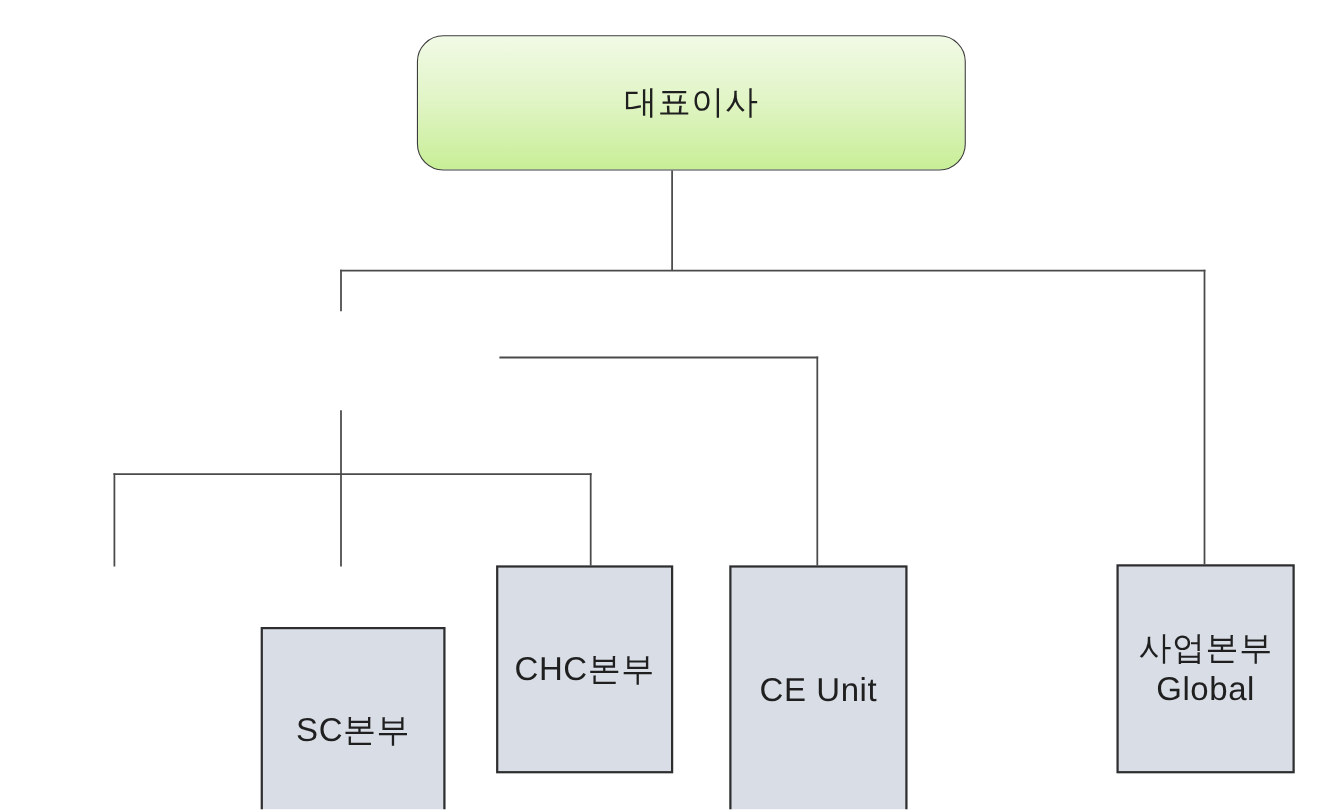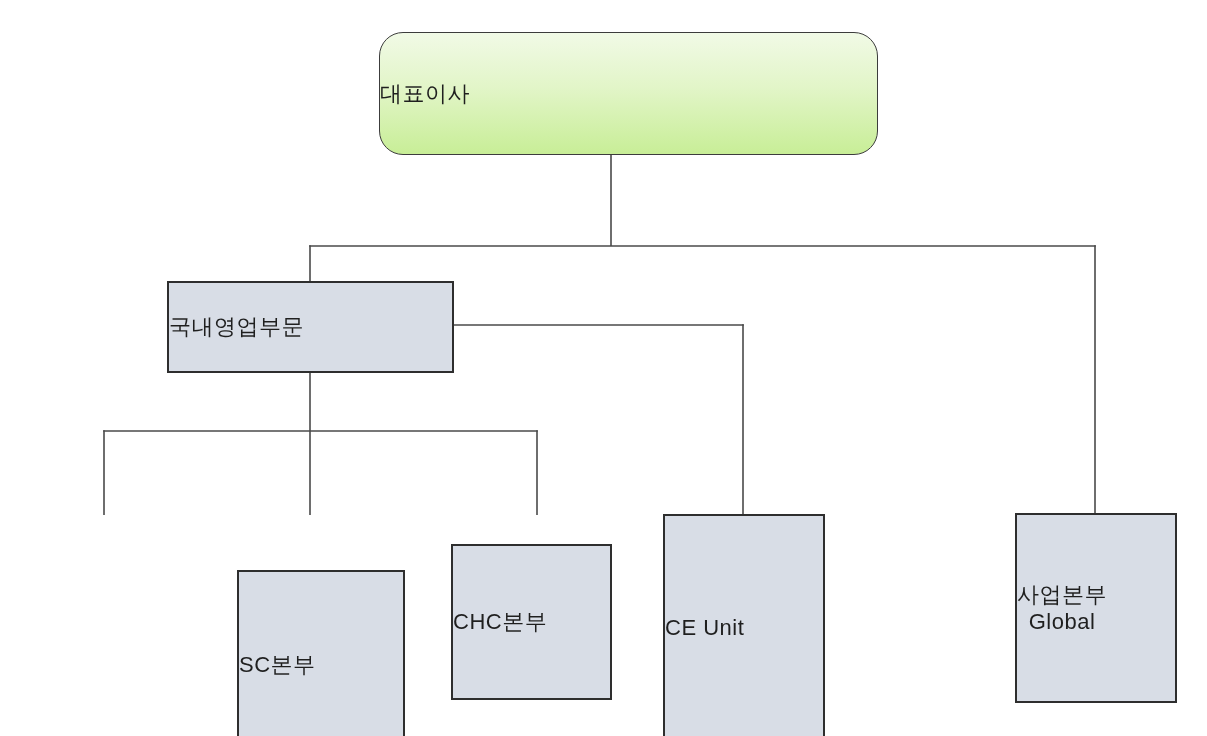--- a/index.html
+++ b/index.html
@@ -19,45 +19,45 @@
     position: absolute;
     left: 0;
     top: 0;
     width: 1207px;
     height: 736px;
   }
   .node {
     position: absolute;
     display: flex;
     align-items: center;
-    justify-content: flex-start;
+    justify-content: center;
     text-align: center;
     box-sizing: border-box;
     color: #1f1f1f;
-    font-size: 22px;
+    font-size: 30px;
     line-height: 1.25;
     letter-spacing: 0.5px;
   }
   .node-root {
     left: 379px;
     top: 32px;
     width: 499px;
     height: 123px;
     border: 1.5px solid #3c3c3c;
     border-radius: 24px;
     background: linear-gradient(to bottom, #f1fae6 0%, #e2f5c8 45%, #c8ee97 100%);
   }
   .node-gray {
     background: #d8dde6;
     border: 2px solid #2e2e2e;
   }
   .node-domestic { left: 167px; top: 281px; width: 287px; height: 92px; }
   .node-pc      { left: 23px;   top: 514px; width: 160px; height: 189px; }
   .node-sc      { left: 237px;  top: 530px; width: 168px; height: 189px; margin-top: 40px; }
-  .node-chc     { left: 451px;  top: 544px; width: 161px; height: 156px; }
+  .node-chc     { left: 451px;  top: 514px; width: 161px; height: 189px; }
   .node-ce      { left: 663px;  top: 514px; width: 162px; height: 227px; }
   .node-global  { left: 1015px; top: 513px; width: 162px; height: 190px; }
   .two-line span { display: block; }
 </style>
 </head>
 <body>
 
 <div class="canvas">
 
   <svg class="edges-layer" width="1207" height="736" viewBox="0 0 1207 736">
@@ -72,23 +72,20 @@
       <line x1="103.2" y1="431" x2="537.8" y2="431"></line>
       <line x1="104" y1="430.2" x2="104" y2="515"></line>
       <line x1="537" y1="430.2" x2="537" y2="515"></line>
     </g>
   </svg>
 
   <div class="node node-root">
     <span>대표이사</span>
   </div>
 
-  <div class="node node-gray node-domestic">
-    <span>국내영업부문</span>
-  </div>
 
 
   <div class="node node-gray node-sc">
     <span>SC본부</span>
   </div>
 
   <div class="node node-gray node-chc">
     <span>CHC본부</span>
   </div>
 

